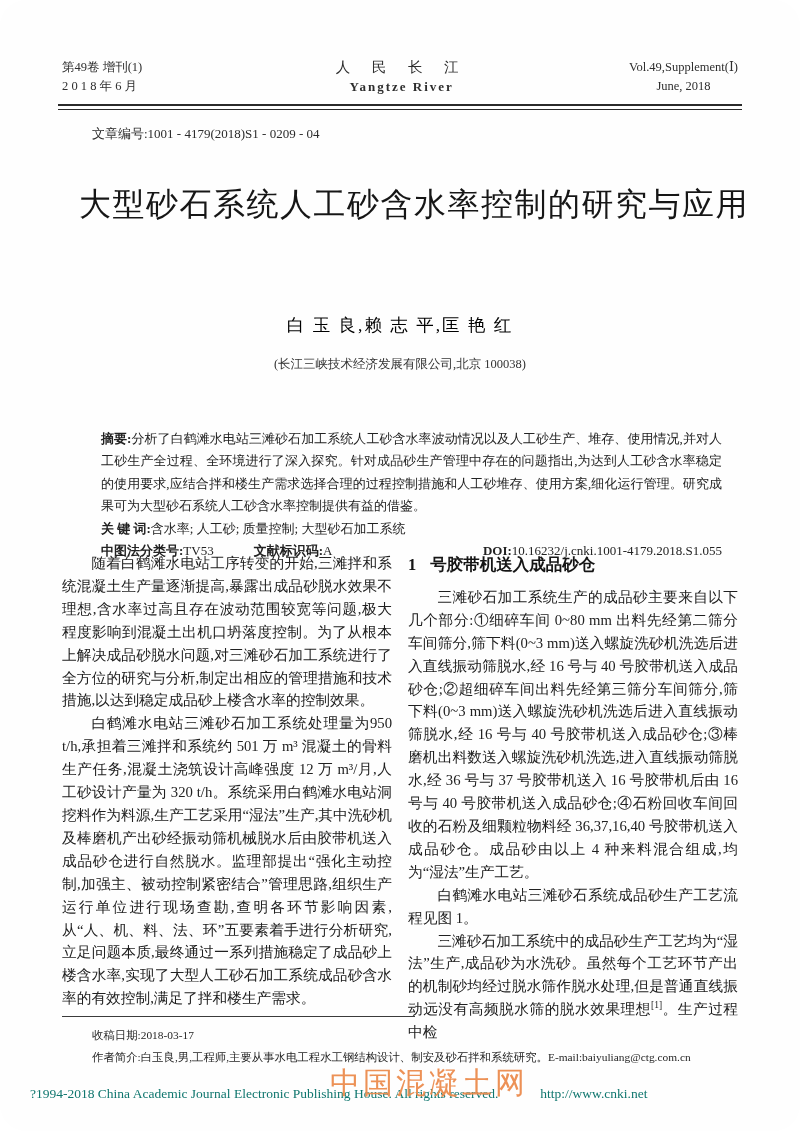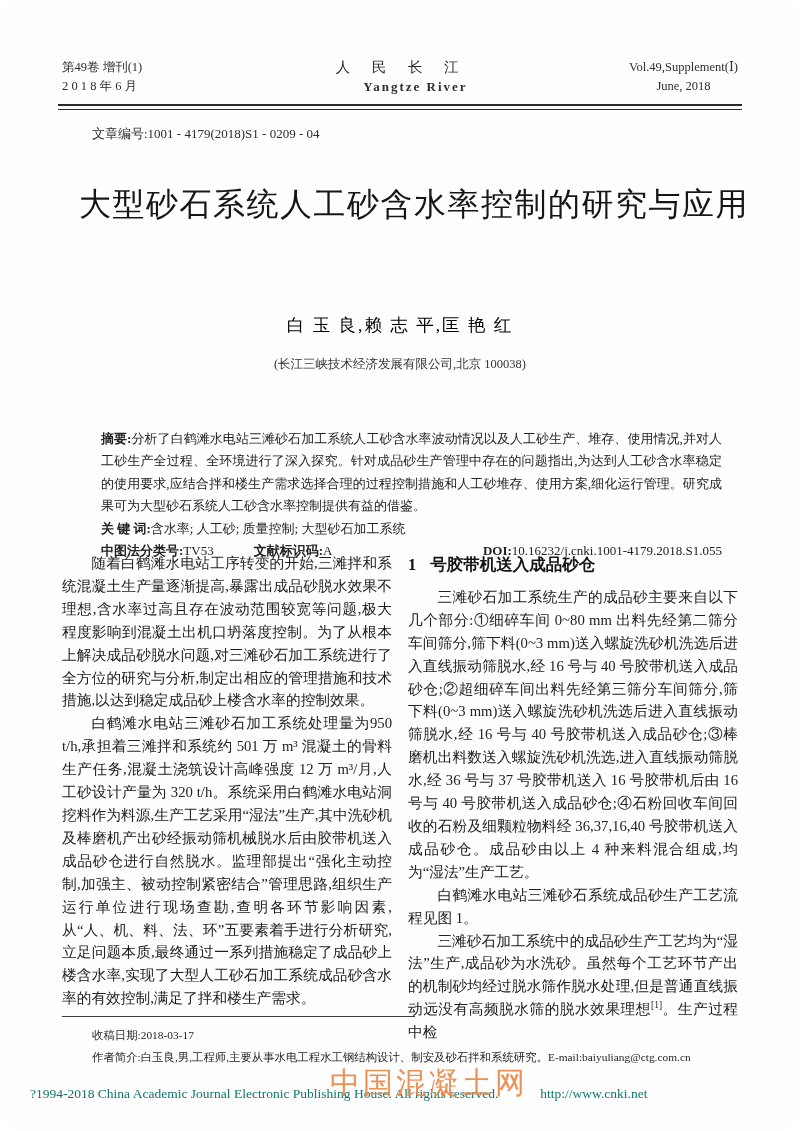--- a/index.html
+++ b/index.html
@@ -9,21 +9,21 @@
     overflow:hidden;
     border-radius:26px;
   }
   
   .jheader{
     position:absolute;top:58px;left:62px;right:62px;
     display:flex;justify-content:space-between;align-items:flex-start;
     font-size:12.5px;line-height:19px;color:#2e2e2e;
   }
   .jheader .hleft{text-align:left;}
-  .jheader .hcenter{text-align:right;margin-left:32px;}
+  .jheader .hcenter{text-align:center;margin-left:32px;}
   .jheader .hcenter .cn{font-size:14.5px;letter-spacing:9px;}
   .jheader .hcenter .en{font-size:13px;letter-spacing:2px;font-weight:bold;}
   .jheader .hright{text-align:center;}
   .hrule{
     position:absolute;top:104px;left:58px;right:58px;height:3px;
     border-top:2px solid #2a2a2a;border-bottom:1px solid #2a2a2a;
   }
   
   .artnum{position:absolute;top:125px;left:92px;font-size:13px;color:#2b2b2b;}
   .title{

